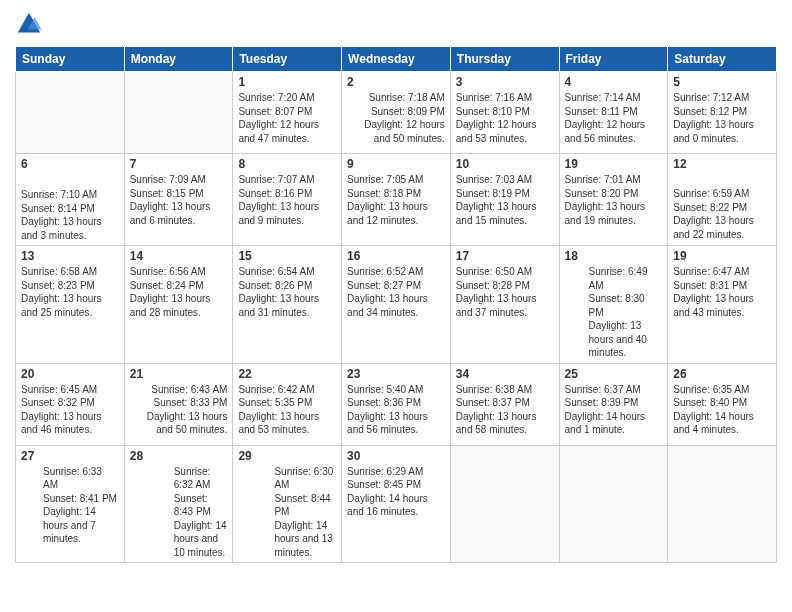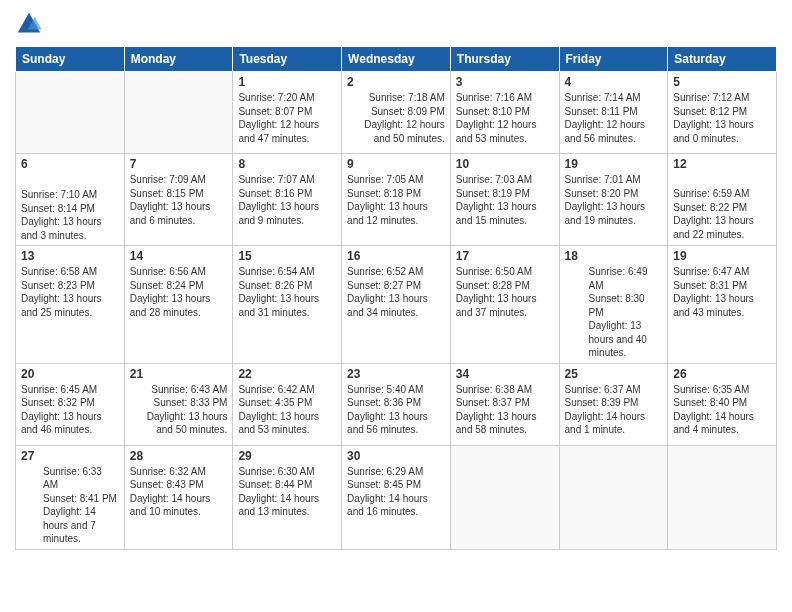--- a/index.html
+++ b/index.html
@@ -263,21 +263,21 @@
           </td>
           <td>
             <span class="day-number">21</span>
             <div class="cell-text" style="white-space: pre-line; text-align: right;">Sunrise: 6:43 AM
 Sunset: 8:33 PM
 Daylight: 13 hours and 50 minutes.</div>
           </td>
           <td>
             <span class="day-number">22</span>
             <div class="cell-text" style="white-space: pre-line;">Sunrise: 6:42 AM
-Sunset: 4:35 PM
+Sunset: 5:35 PM
 Daylight: 13 hours and 53 minutes.</div>
           </td>
           <td>
             <span class="day-number">23</span>
             <div class="cell-text" style="white-space: pre-line;">Sunrise: 5:40 AM
 Sunset: 8:36 PM
 Daylight: 13 hours and 56 minutes.</div>
           </td>
           <td>
             <span class="day-number">34</span>
@@ -300,27 +300,27 @@
         </tr>
         <tr>
           <td>
             <span class="day-number">27</span>
             <div class="cell-text" style="white-space: pre-line; margin-left: 22px;">Sunrise: 6:33 AM
 Sunset: 8:41 PM
 Daylight: 14 hours and 7 minutes.</div>
           </td>
           <td>
             <span class="day-number">28</span>
-            <div class="cell-text" style="white-space: pre-line;">Sunrise: 6:32 AM
+            <div class="cell-text" style="white-space: pre-line; margin-left: 44px;">Sunrise: 6:32 AM
 Sunset: 8:43 PM
 Daylight: 14 hours and 10 minutes.</div>
           </td>
           <td>
             <span class="day-number">29</span>
-            <div class="cell-text" style="white-space: pre-line;">Sunrise: 6:30 AM
+            <div class="cell-text" style="white-space: pre-line; margin-left: 36px;">Sunrise: 6:30 AM
 Sunset: 8:44 PM
 Daylight: 14 hours and 13 minutes.</div>
           </td>
           <td>
             <span class="day-number">30</span>
             <div class="cell-text" style="white-space: pre-line;">Sunrise: 6:29 AM
 Sunset: 8:45 PM
 Daylight: 14 hours and 16 minutes.</div>
           </td>
           <td class="empty"></td>

